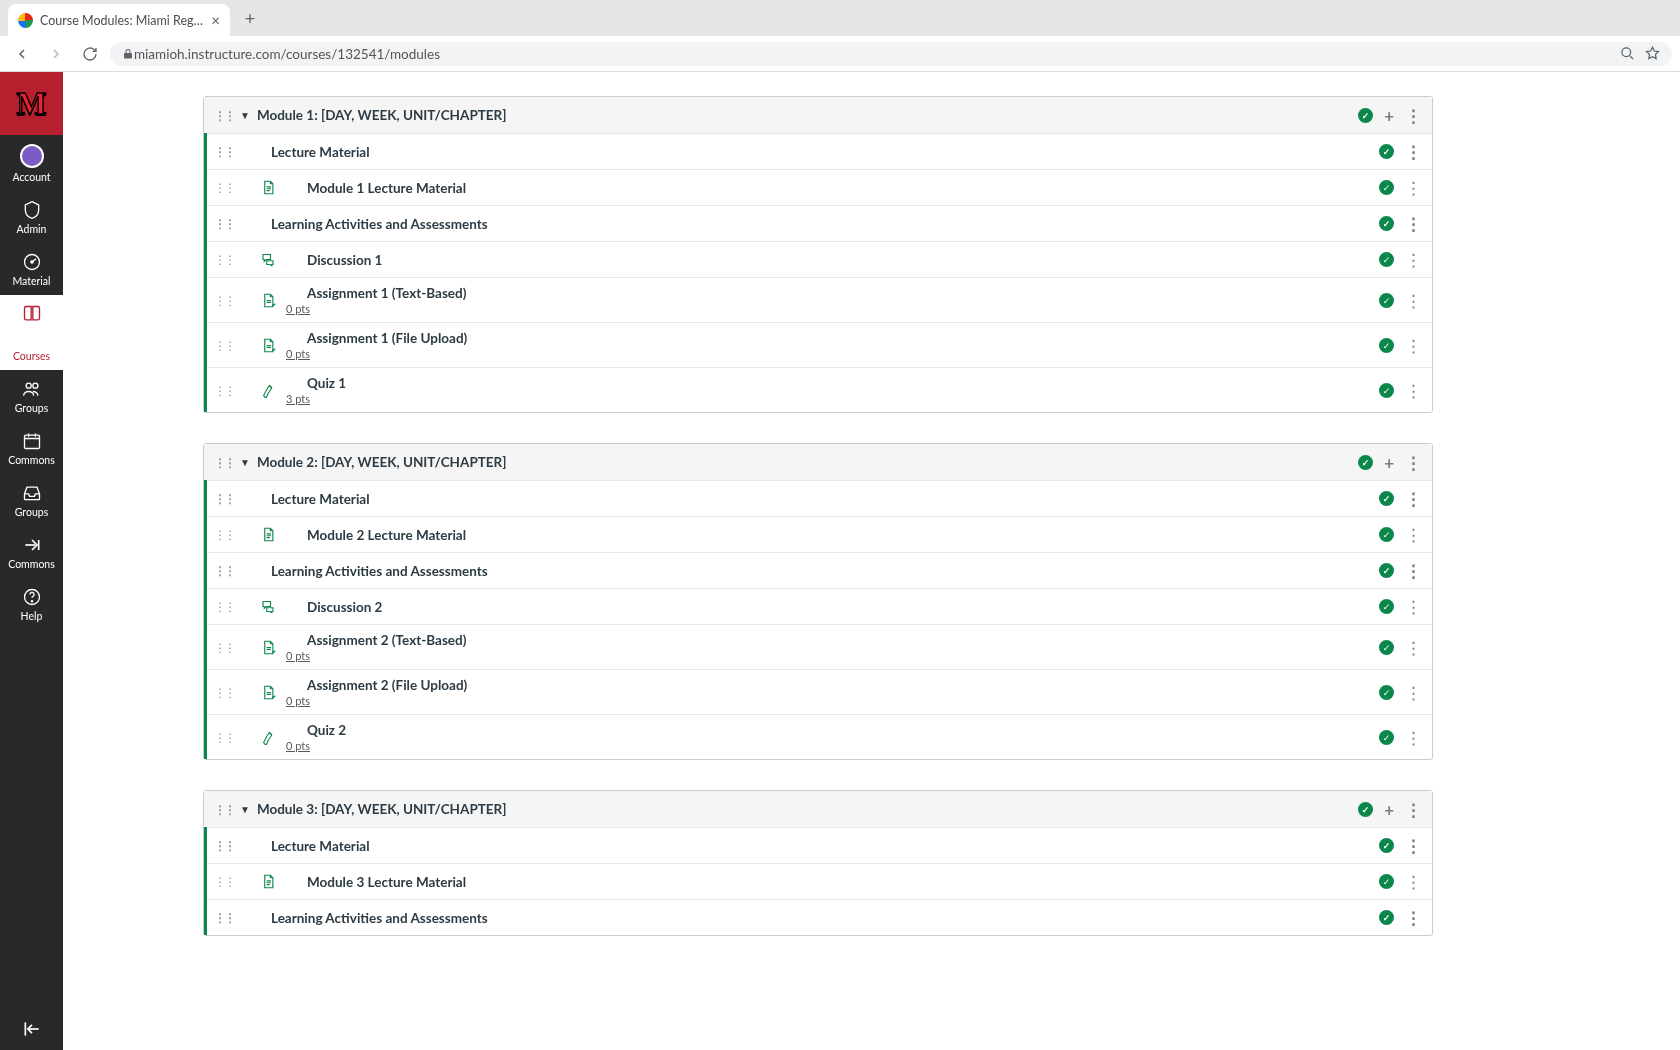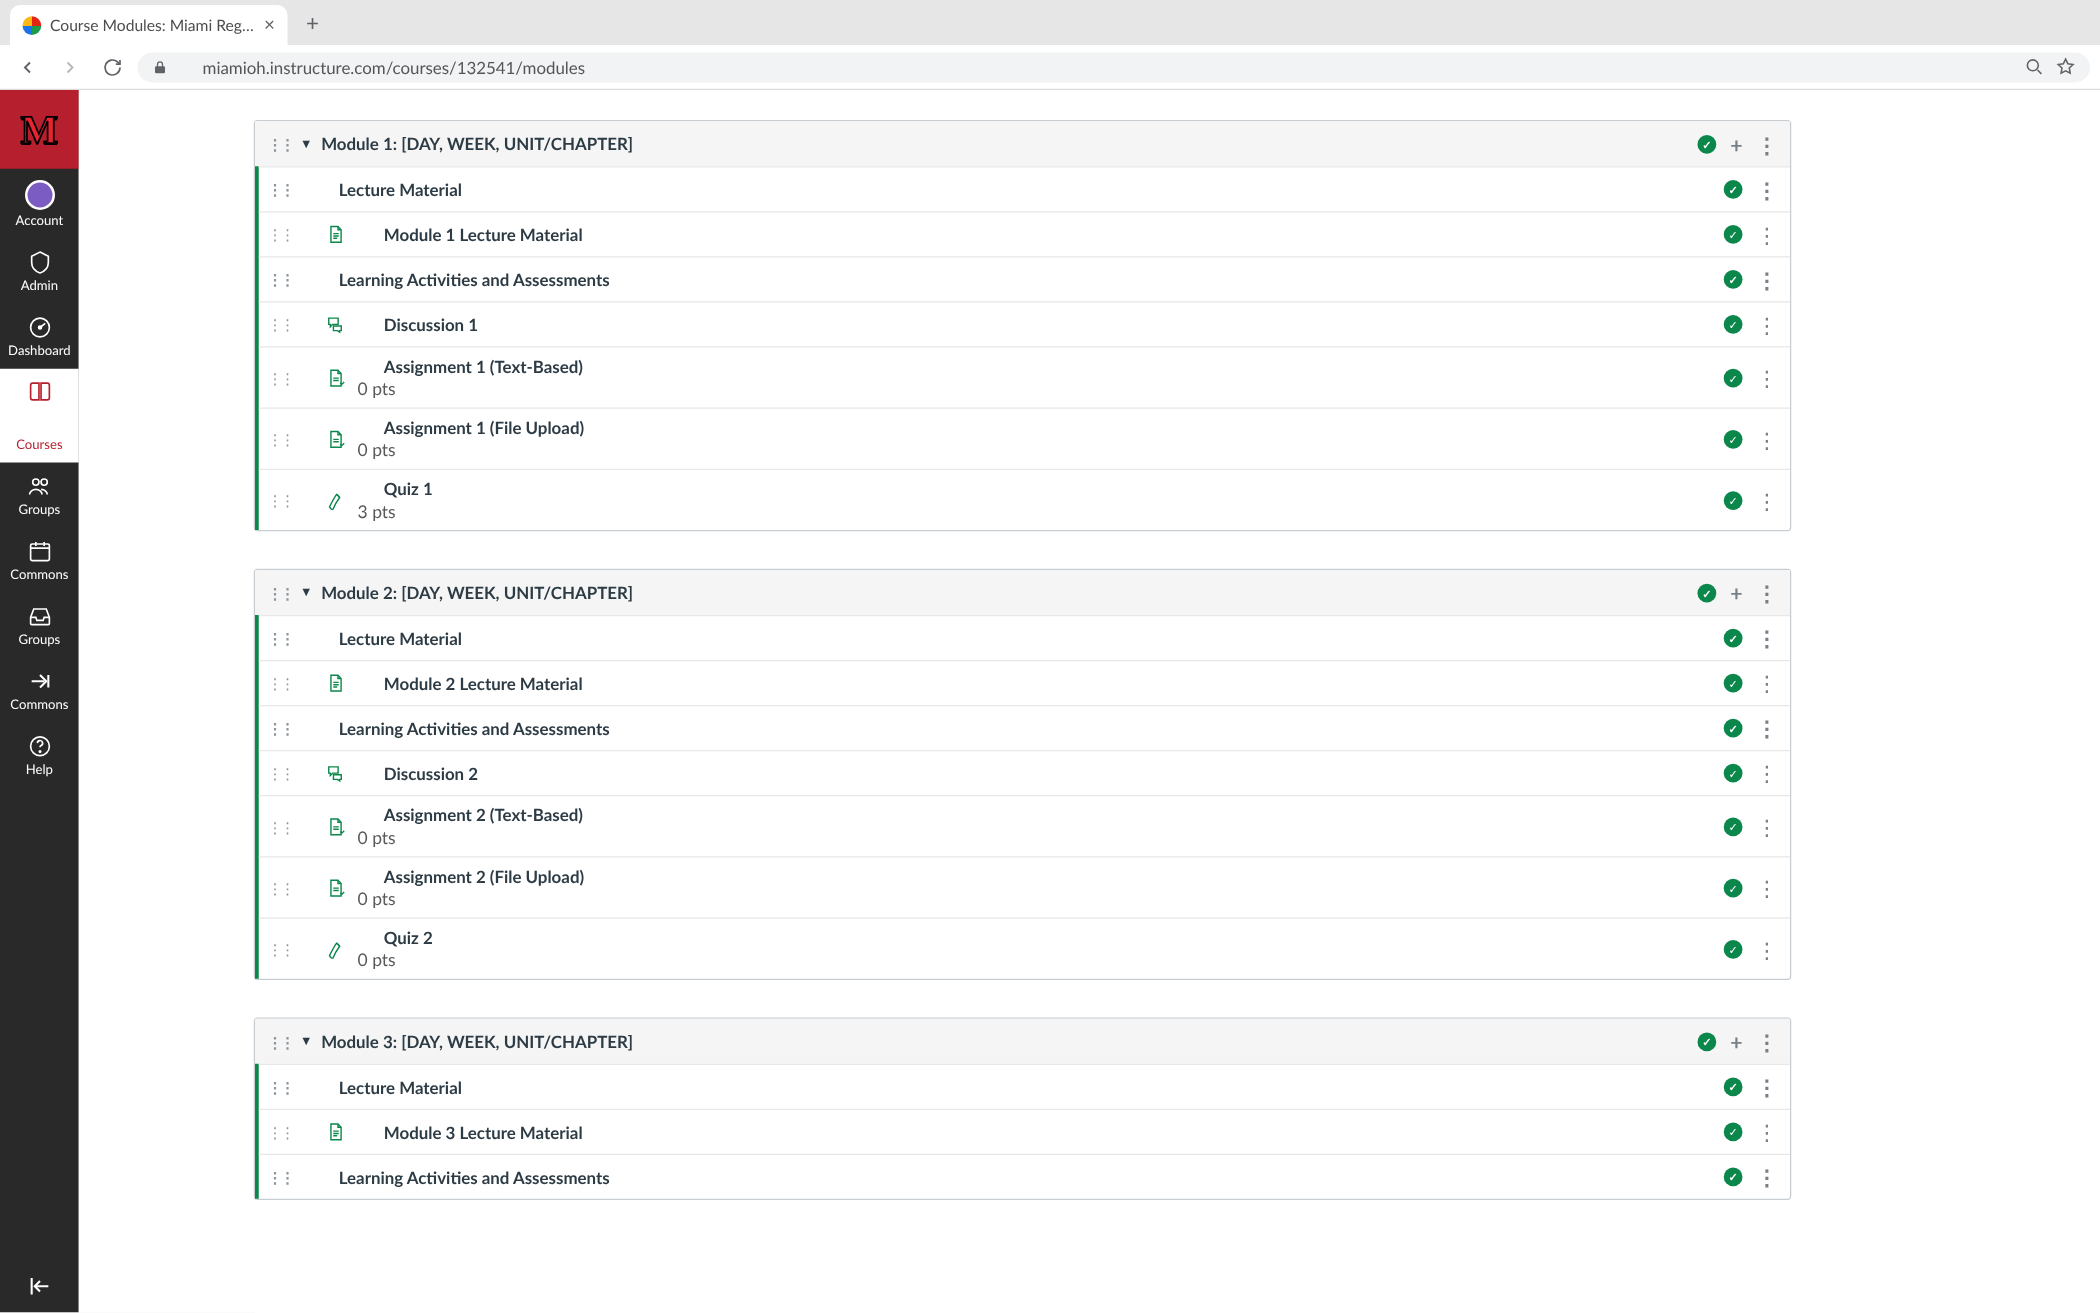--- a/index.html
+++ b/index.html
@@ -9,21 +9,21 @@
   .browser-chrome { height: 36px; background: #e6e6e6; display: flex; align-items: flex-end; padding-left: 8px; }
   .tab { display: flex; align-items: center; background: #fff; border-radius: 8px 8px 0 0; padding: 7px 10px; width: 222px; font-size: 12.5px; color: #4d4d4d; gap: 7px; }
   .tab-favicon { width: 15px; height: 15px; border-radius: 50%; background: conic-gradient(#e42412 0 25%, #1b9c4a 0 50%, #1a73e8 0 75%, #fdb813 0 100%); flex-shrink: 0; }
   .tab-title { flex: 1; white-space: nowrap; overflow: hidden; text-overflow: ellipsis; }
   .tab-close { color: #5f6368; font-size: 15px; cursor: pointer; }
   .newtab { width: 28px; height: 28px; display: flex; align-items: center; justify-content: center; color: #5f6368; font-size: 18px; cursor: pointer; margin-left: 6px; margin-bottom: 4px; }
 
   .addr-bar { height: 36px; background: #fff; display: flex; align-items: center; padding: 0 8px; gap: 6px; border-bottom: 1px solid #ddd; }
   .nav-btn { width: 28px; height: 28px; display: flex; align-items: center; justify-content: center; color: #5f6368; border-radius: 50%; cursor: pointer; }
   .nav-btn.disabled { color: #b3b3b3; }
-  .omnibox { flex: 1; height: 24px; background: #f1f3f4; border-radius: 14px; display: flex; align-items: center; padding: 0 12px; font-size: 13.5px; color: #555; gap: 28px; }
+  .omnibox { flex: 1; height: 24px; background: #f1f3f4; border-radius: 14px; display: flex; align-items: center; padding: 0 12px; font-size: 13.5px; color: #555; gap: 0; }
   .lock-icon { font-size: 12px; }
   .omnibox-right { display: flex; gap: 10px; margin-left: auto; }
 
   
   .app { display: flex; height: calc(1050px - 72px); background: #fff; }
   .global-nav { width: 63px; background: #292929; color: #fff; display: flex; flex-direction: column; }
   .logo-box { width: 63px; height: 63px; background: #b61f2e; display: flex; align-items: center; justify-content: center; }
   .logo-m { font-family: Georgia, serif; font-weight: 900; font-size: 32px; color: #e9232f; -webkit-text-stroke: 1.4px #000; text-shadow: 0 2px 0 #000; }
   .gnav-item { display: flex; flex-direction: column; align-items: center; justify-content: flex-end; padding: 9px 14px 8px; cursor: pointer; gap: 3px; }
   .gnav-item.active { background: #fff; color: #b61f2e; gap: 26px; }
@@ -47,21 +47,21 @@
   .kebab { color: #778088; font-size: 17px; cursor: pointer; }
 
   .mod-items { border-left: 3px solid #0b874b; }
   .mi { display: flex; align-items: center; min-height: 33px; padding: 7px 10px 7px 7px; border-top: 1px solid #e8e8e8; }
   .mi.sub { font-weight: 700; font-size: 14px; }
   .mi .drag { margin-right: 16px; }
   .mi.indent .drag { margin-right: 26px; }
   .mi-icon { width: 16px; height: 16px; margin-right: 10px; display: flex; align-items: center; justify-content: center; flex-shrink: 0; }
   .mi-body { display: flex; flex-direction: column; }
   .mi-title { font-size: 13.5px; font-weight: 700; color: #2d3b45; margin-left: 21px; }
-  .mi-meta { font-size: 14px; color: #595959; font-weight: 400; margin-top: 1px; }
+  .mi-meta { font-size: 11px; color: #595959; font-weight: 400; margin-top: 1px; text-decoration: underline; }
   .mi-actions { margin-left: auto; display: flex; align-items: center; gap: 11px; }
 
   
   svg { display: block; }
 </style>
 </head>
 <body>
 
 <div class="browser-chrome">
   <div class="tab">
@@ -132,21 +132,21 @@
           <span class="gnav-label">Admin</span>
         </div>
         <div class="gnav-item">
           <span class="gnav-icon">
             <svg width="20" height="20" viewBox="0 0 24 24" fill="none" stroke="currentColor" stroke-width="1.6">
               <circle cx="12" cy="12" r="9"></circle>
               <path d="M12 12l5-4"></path>
               <circle cx="12" cy="12" r="1.4" fill="currentColor"></circle>
             </svg>
           </span>
-          <span class="gnav-label">Dashboard</span>
+          <span class="gnav-label">Material</span>
         </div>
         <div class="gnav-item active">
           <span class="gnav-icon">
             <svg width="20" height="20" viewBox="0 0 24 24" fill="none" stroke="currentColor" stroke-width="1.6">
               <path d="M3 5a2 2 0 0 1 2-2h6v16H5a2 2 0 0 1-2-2V5z"></path>
               <path d="M21 5a2 2 0 0 0-2-2h-6v16h6a2 2 0 0 0 2-2V5z"></path>
             </svg>
           </span>
           <span class="gnav-label">Courses</span>
         </div>

